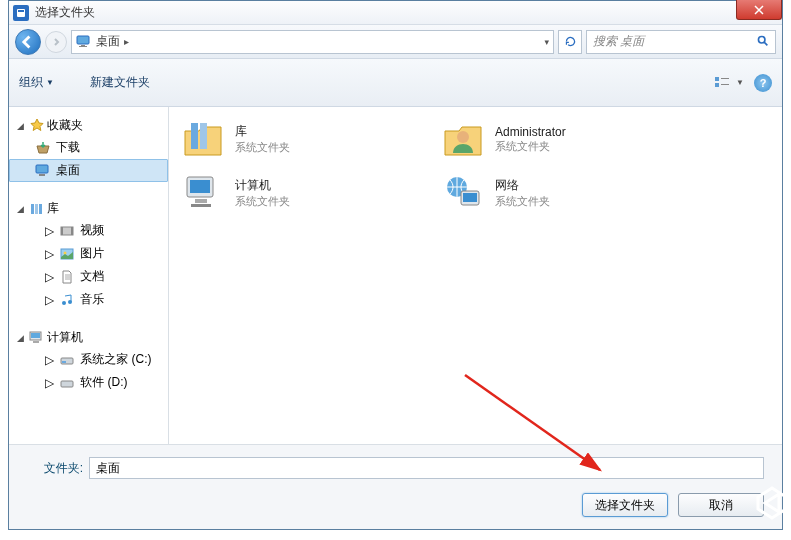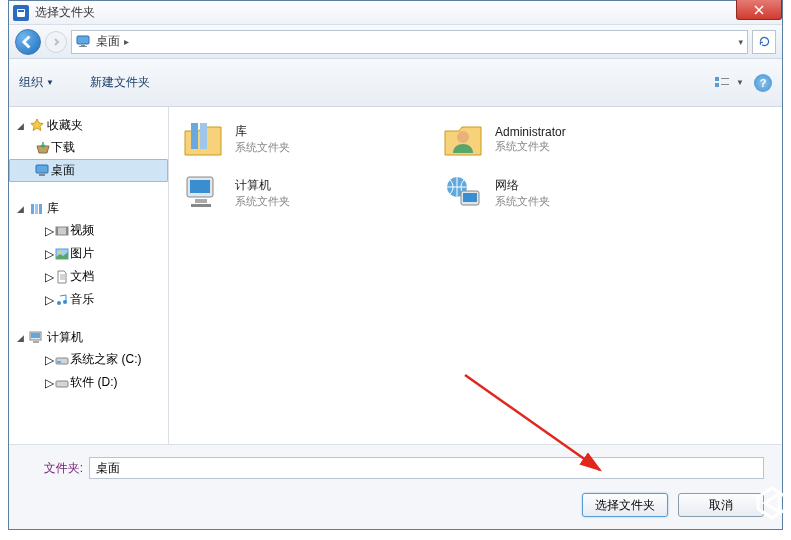--- a/index.html
+++ b/index.html
@@ -33,35 +33,35 @@
   .toolbar .newf{margin-left:36px;cursor:pointer}
   .toolbar .right{margin-left:auto;display:flex;align-items:center;gap:10px}
   .toolbar .view-btn{display:flex;align-items:center;gap:2px;cursor:pointer}
   .toolbar .help{width:18px;height:18px;border-radius:50%;background:radial-gradient(#8fc7ef,#3a8ed0);display:flex;align-items:center;justify-content:center;color:#fff;font-size:11px;font-weight:bold;cursor:pointer}
   
   .body { flex:1; display:flex; overflow:hidden;}
   .sidebar { width:160px; border-right:1px solid #d9dfe5; padding:8px 0; font-size:12px; overflow:auto;}
   .tree-group{margin-bottom:16px}
   .tree-head{display:flex;align-items:center;padding:2px 4px 2px 8px;cursor:pointer;gap:2px}
   .tree-head .tri{font-size:9px;color:#555;width:10px}
-  .tree-child{display:flex;align-items:center;padding:3px 4px 3px 26px;cursor:pointer;}
+  .tree-child{display:flex;align-items:center;padding:3px 4px 3px 26px;cursor:pointer;gap:5px}
   .tree-child.selected{background:#cfe5f6;border:1px solid #8fc1e8;border-radius:1px;padding:2px 3px 2px 25px}
   .tree-sub{padding-left:22px}
   .ico{width:16px;height:16px;display:flex;align-items:center;justify-content:center;flex-shrink:0}
   
   .content { flex:1; padding:10px 12px; overflow:auto}
   .items{display:flex;flex-wrap:wrap;gap:10px 40px}
   .item{display:flex;align-items:center;width:220px;cursor:pointer}
   .item .big-ico{width:44px;height:44px;margin-right:10px;display:flex;align-items:center;justify-content:center;flex-shrink:0}
   .item .txt .nm{font-size:12px;color:#222}
   .item .txt .sub{font-size:11px;color:#888}
   
   .footer{border-top:1px solid #d9dfe5;padding:12px 18px;background:#f4f6f9}
   .folder-row{display:flex;align-items:center;margin-bottom:14px}
-  .folder-row label{font-size:12px;color:#701a75;width:56px;text-align:right;margin-right:6px}
+  .folder-row label{font-size:12px;color:#0c4a6e;width:56px;text-align:right;margin-right:6px}
   .folder-row input{flex:1;height:22px;border:1px solid #b8c4d1;padding:0 6px;font-size:12px;background:#fff}
   .btn-row{display:flex;justify-content:flex-end;gap:10px}
   .btn{min-width:86px;height:24px;border:1px solid #8a9bac;background:linear-gradient(#fdfdfe,#e7ecf1);font-size:12px;border-radius:3px;cursor:pointer;display:flex;align-items:center;justify-content:center}
   .btn.primary{border-color:#5a9bd4;box-shadow:0 0 2px #8fc1e8}
   
   .arrow{position:absolute;pointer-events:none}
   .watermark{position:absolute;right:0;bottom:18px;display:flex;align-items:center;color:#fff;text-shadow:0 0 4px #000, 0 0 4px #000;font-size:14px;gap:4px}
   .watermark .logo{width:38px;height:38px;display:flex;align-items:center;justify-content:center}
 </style>
 </head>
@@ -106,20 +106,27 @@
       <span>桌面</span>
       <span class="chev">▸</span>
       <span class="drop">▾</span>
     </div>
     <div class="refresh">
         <svg viewBox="0 0 16 16">
           <path d="M3 8a5 5 0 1 1 2 4" fill="none" stroke="#2a6dc0" stroke-width="1.5"></path>
           <path d="M3 12v-3h3" fill="none" stroke="#2a6dc0" stroke-width="1.5"></path>
         </svg>
       </div>
+    <div class="search">
+      <span>搜索 桌面</span>
+      <span class="mag"><svg viewBox="0 0 16 16">
+            <circle cx="7" cy="7" r="4"></circle>
+            <path d="M10 10 L14 14"></path>
+          </svg></span>
+    </div>
   </div>
 
   <div class="toolbar">
     <span class="org">
         <span>组织</span>
         <span class="dd">▼</span>
       </span>
     <span class="newf">新建文件夹</span>
     <div class="right">
       <span class="view-btn">

